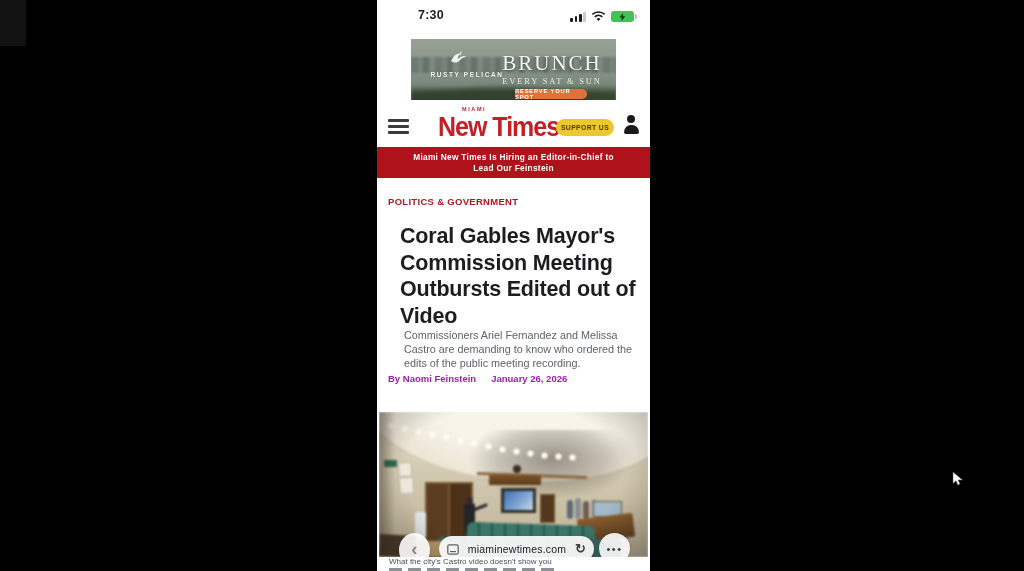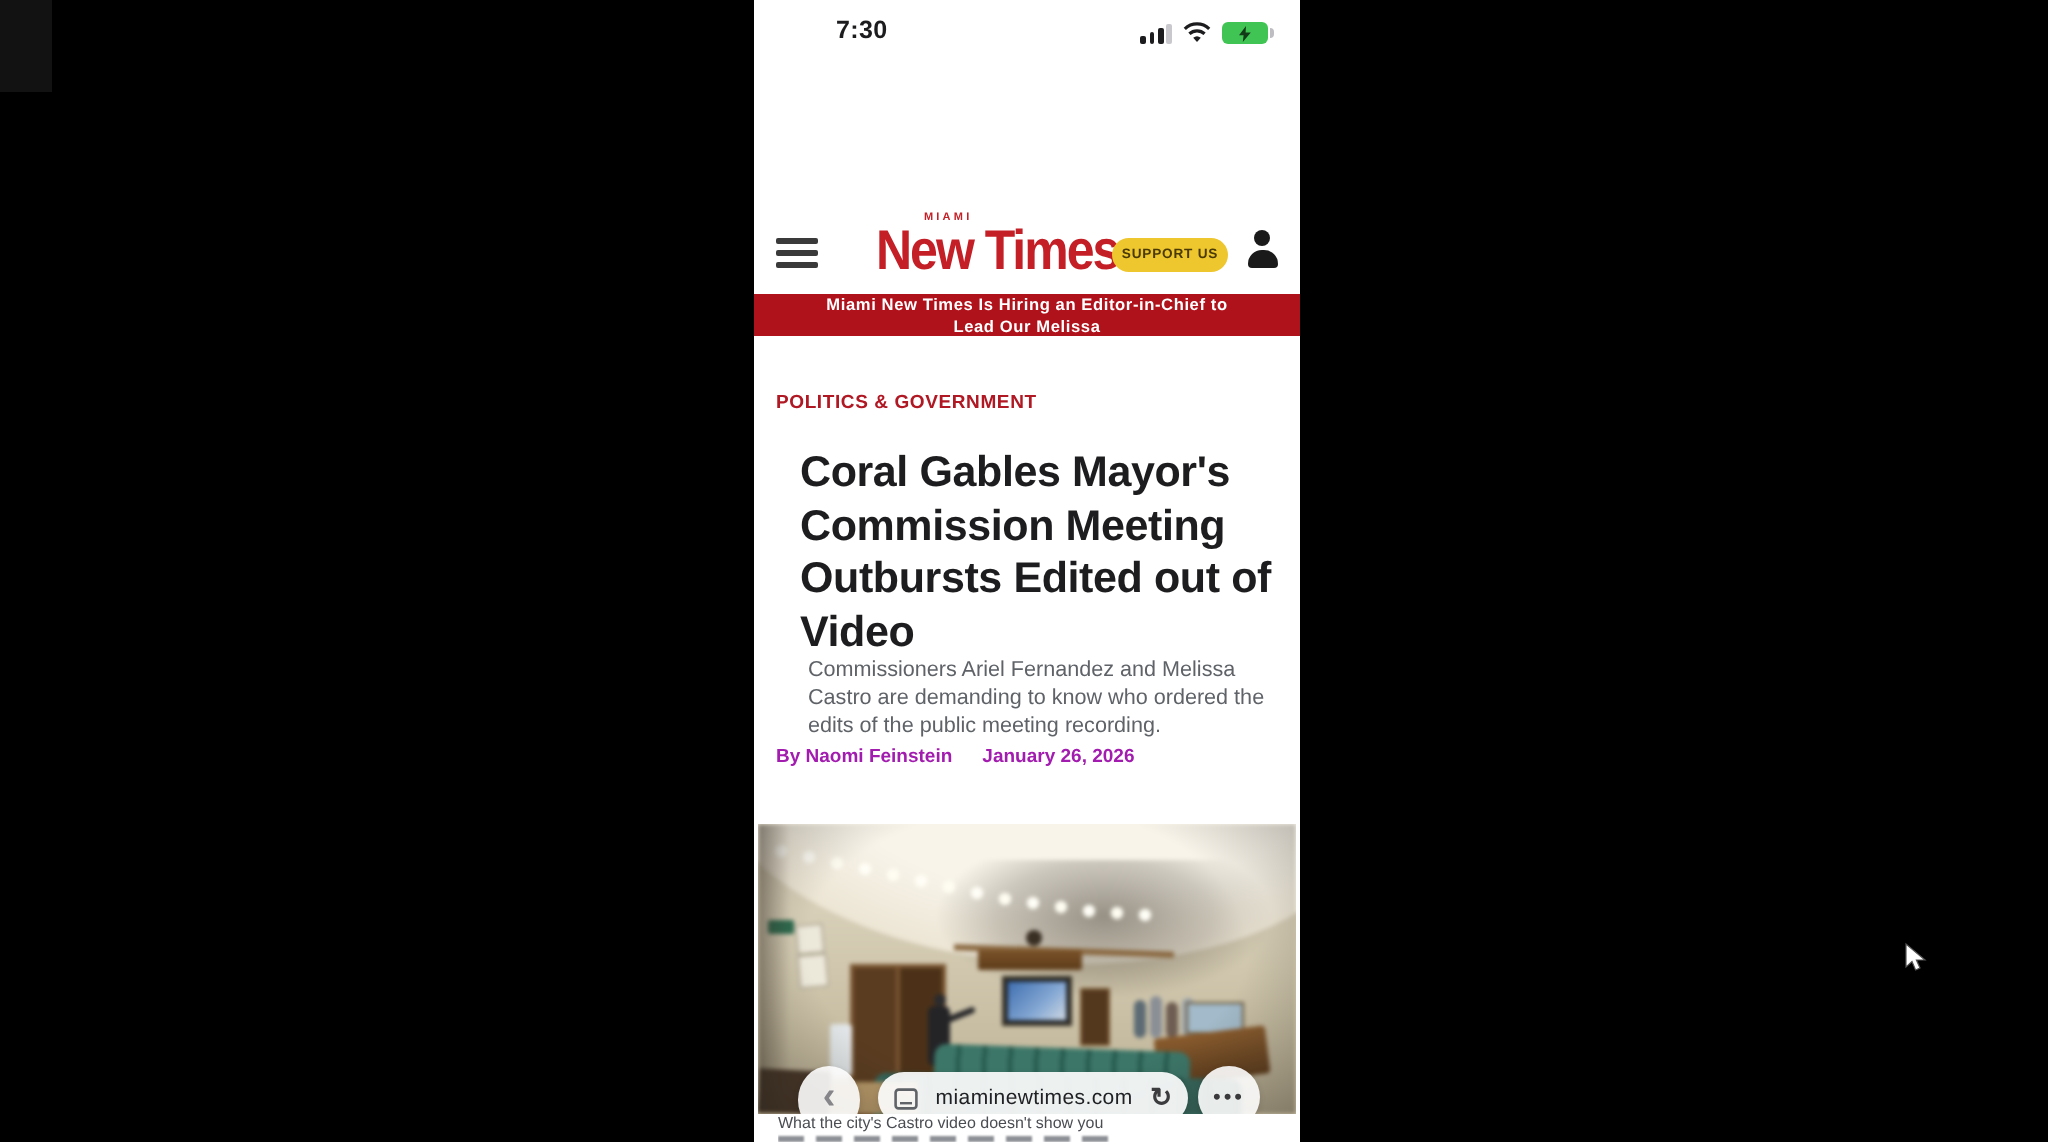--- a/index.html
+++ b/index.html
@@ -50,21 +50,21 @@
   .logo .city{display:block;color:#c41f26;font-size:5.5px;font-weight:bold;letter-spacing:1.6px;margin:0 0 0 24px;}
   .logo .name{display:inline-block;color:#c41f26;font-size:25px;font-weight:bold;letter-spacing:-1px;
       transform:scaleY(1.12);transform-origin:top left;line-height:25px;}
   .support-btn{position:absolute;left:179px;top:16px;width:58px;height:17px;border-radius:8.5px;background:#eec62d;
       color:#4a3a05;font-size:6.8px;font-weight:bold;letter-spacing:.4px;display:flex;align-items:center;justify-content:center;cursor:pointer;}
   .account-icon{position:absolute;left:245px;top:12px;width:18px;height:22px;cursor:pointer;}
   .account-icon .head{width:8px;height:8px;border-radius:50%;background:#1a1a1a;margin:0 auto;}
   .account-icon .bod{width:15px;height:9px;border-radius:7px 7px 2px 2px;background:#1a1a1a;margin:1.5px auto 0;}
 
   
-  .hiring{position:absolute;left:0;right:0;top:147px;height:21px;background:#b0121c;color:#fff;cursor:pointer;
+  .hiring{position:absolute;left:0;right:0;top:147px;height:31px;background:#b0121c;color:#fff;cursor:pointer;
       display:flex;flex-direction:column;align-items:center;justify-content:center;gap:1px;text-align:right;}
   .hiring span{font-size:8.3px;font-weight:bold;letter-spacing:.3px;white-space:nowrap;line-height:10.5px;}
 
   
   .category{position:absolute;left:11px;top:196px;color:#b01823;font-size:9.5px;font-weight:bold;letter-spacing:.3px;}
   .headline{position:absolute;left:11px;top:211px;width:254px;color:#1d1d1f;}
   .headline span{display:block;font-size:21.5px;font-weight:bold;line-height:26.5px;letter-spacing:-.2px;white-space:nowrap;}
   .dek{position:absolute;left:11px;top:329px;width:256px;color:#5f6368;margin-left:16px;}
   .dek span{display:block;font-size:10.8px;line-height:13.8px;white-space:nowrap;}
   .byline{position:absolute;left:11px;top:373px;display:flex;gap:15px;color:#a21caf;}
@@ -165,41 +165,54 @@
         </svg>
         <div class="battery">
           <svg width="7" height="8" viewBox="0 0 7 8">
               <path d="M4 0 L0.5 4.6 L2.8 4.6 L2.4 8 L6.4 3.2 L3.8 3.2 Z" fill="#123a18"></path>
             </svg>
           <span class="tip"></span>
         </div>
       </div>
     </div>
 
+    <div class="ad">
+      <div class="sky"></div>
+      <div class="skyline"></div>
+      <div class="trees"></div>
+      <svg class="pelican" width="22" height="22" viewBox="0 0 22 22">
+        <path d="M4 14 C7 8 10 6 13 7 C11 9 10 11 11 12 C14 9 18 8 19 10 C16 10 14 12 12 14 C10 16 7 16 4 14 Z" fill="#f2f4ee"></path>
+        <path d="M12 7 L15 4 L13.5 8 Z" fill="#f2f4ee"></path>
+      </svg>
+      <div class="brand">RUSTY PELICAN</div>
+      <div class="big">BRUNCH</div>
+      <div class="sub">EVERY SAT &amp; SUN</div>
+      <div class="cta">RESERVE YOUR SPOT</div>
+    </div>
 
     <div class="site-header">
       <div class="menu-icon">
           <i></i>
           <i></i>
           <i></i>
         </div>
       <div class="logo">
         <span class="city">MIAMI</span>
         <span class="name">New Times</span>
       </div>
       <div class="support-btn">SUPPORT US</div>
       <div class="account-icon">
         <div class="head"></div>
           <div class="bod"></div>
       </div>
     </div>
 
     <div class="hiring">
       <span>Miami New Times Is Hiring an Editor-in-Chief to</span>
-      <span>Lead Our Melissa</span>
+      <span>Lead Our Feinstein</span>
     </div>
 
     <div class="category">POLITICS &amp; GOVERNMENT</div>
     <h1 class="headline" style="margin:12px">
       <span>Coral Gables Mayor's</span>
       <span>Commission Meeting</span>
       <span>Outbursts Edited out of</span>
       <span>Video</span>
     </h1>
     <div class="dek">

